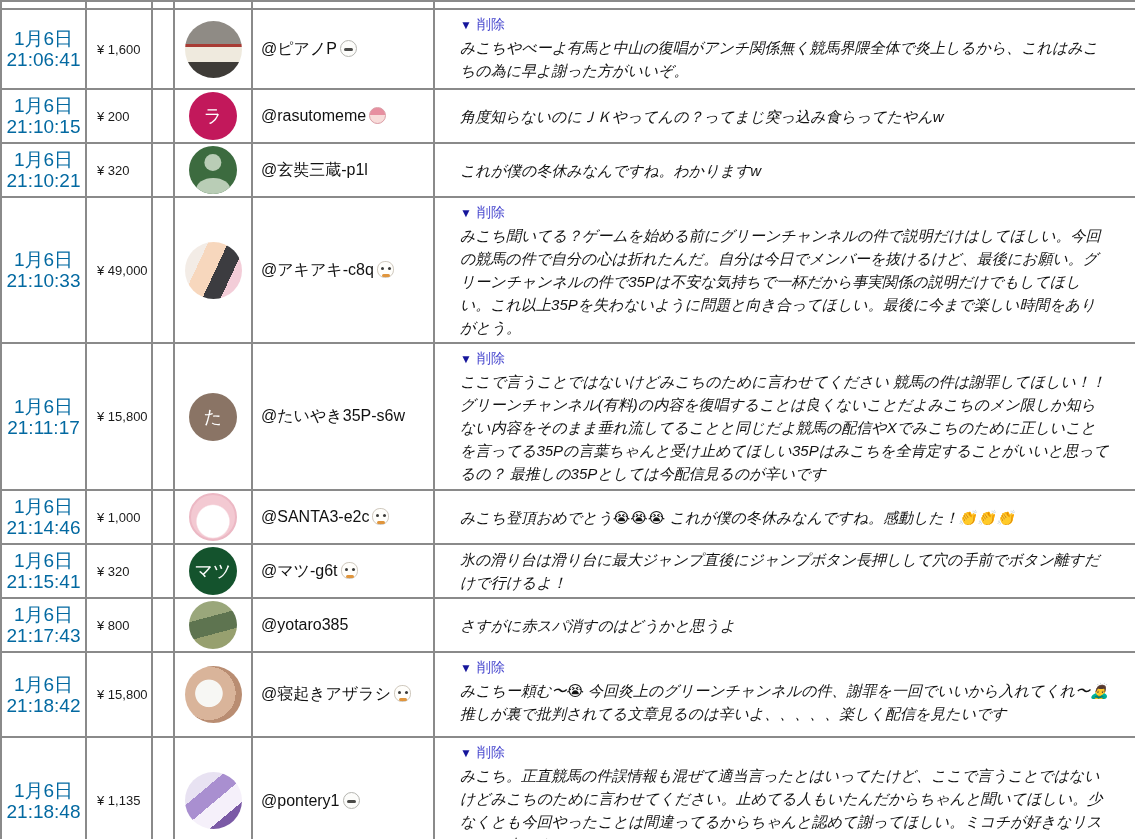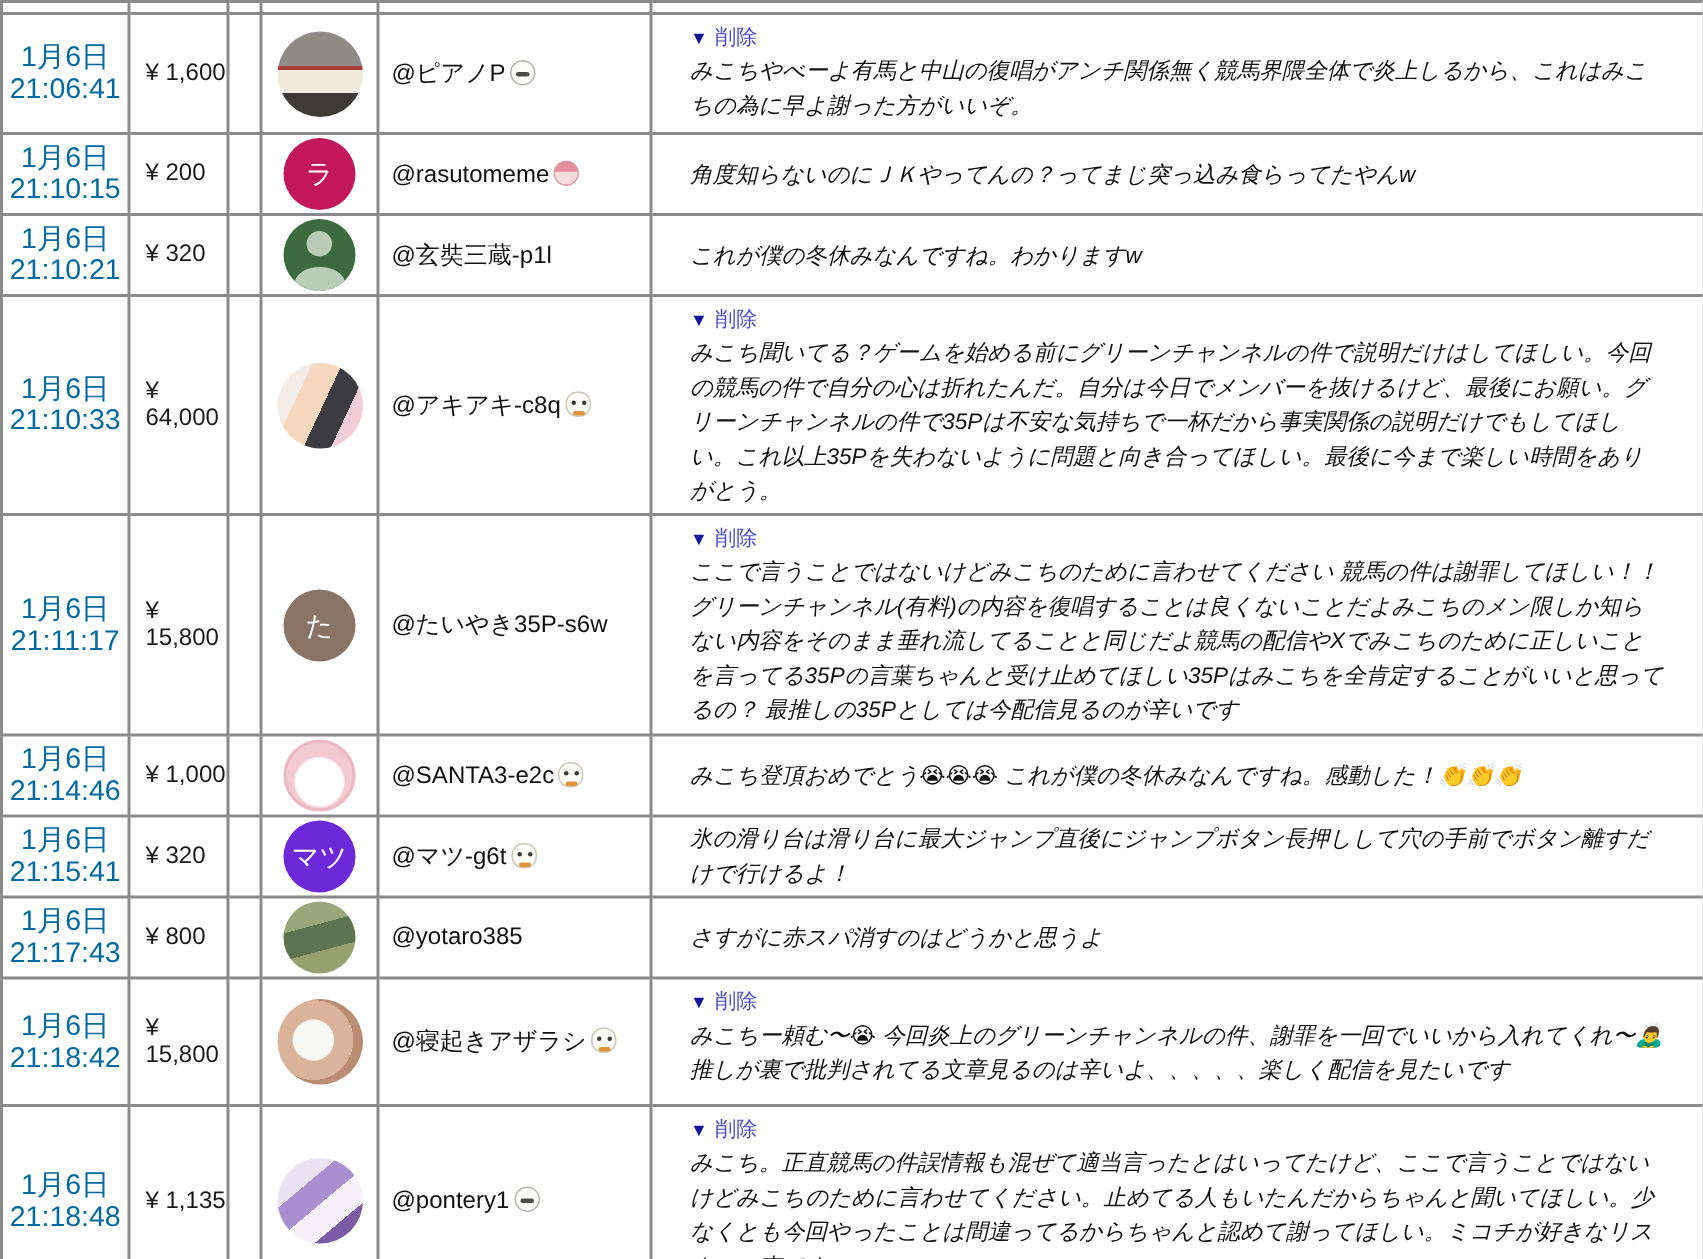--- a/index.html
+++ b/index.html
@@ -21,21 +21,21 @@
     overflow: hidden;
   }
   col.c-date { width: 85px; }
   col.c-amount { width: 66px; }
   col.c-bar { width: 22px; }
   col.c-avatar { width: 78px; }
   col.c-user { width: 182px; }
   col.c-msg { width: 702px; }
 
   td.cell-date { text-align: center; font-size: 19px; line-height: 21px; color: #0369a1; }
-  td.cell-amount { font-size: 16px; padding-left: 10px; color: #1a1a1a; }
+  td.cell-amount { font-size: 13px; padding-left: 10px; color: #1a1a1a; }
   td.cell-bar { padding: 0; }
   .bar-fill { width: 100%; height: 100%; }
   td.cell-avatar { text-align: center; padding: 2px; }
   td.cell-user { font-size: 16px; padding-left: 8px; color: #111; }
   td.cell-msg { font-size: 15px; line-height: 23px; padding: 3px 25px; }
   td.cell-msg.msg-top { vertical-align: top; }
 
   .avatar {
     width: 48px; height: 48px;
     border-radius: 50%;
@@ -148,21 +148,21 @@
     <td class="cell-msg">
       <div class="msg-text">これが僕の冬休みなんですね。わかりますw</div>
     </td>
   </tr>
 
   <tr style="height:133px;">
     <td class="cell-date">
       <div>1月6日</div>
       <div>21:10:33</div>
     </td>
-    <td class="cell-amount">¥ 64,000</td>
+    <td class="cell-amount">¥ 49,000</td>
     <td class="cell-bar">
           <div class="bar-fill" style="background: rgb(255, 0, 0);"></div>
         </td>
     <td class="cell-avatar"><span class="avatar big av-desk-photo"></span></td>
     <td class="cell-user"><span>@アキアキ-c8q</span><span class="stamp white-owl-stamp"></span></td>
     <td class="cell-msg msg-top">
       <div class="del-line"><span class="del-arrow">▼</span><span class="del-link">削除</span></div>
       <div class="msg-text">みこち聞いてる？ゲームを始める前にグリーンチャンネルの件で説明だけはしてほしい。今回の競馬の件で自分の心は折れたんだ。自分は今日でメンバーを抜けるけど、最後にお願い。グリーンチャンネルの件で35Pは不安な気持ちで一杯だから事実関係の説明だけでもしてほしい。これ以上35Pを失わないように問題と向き合ってほしい。最後に今まで楽しい時間をありがとう。</div>
     </td>
   </tr>
@@ -202,21 +202,21 @@
 
   <tr style="height:54px;">
     <td class="cell-date">
       <div>1月6日</div>
       <div>21:15:41</div>
     </td>
     <td class="cell-amount">¥ 320</td>
     <td class="cell-bar">
           <div class="bar-fill" style="background: rgb(0, 255, 255);"></div>
         </td>
-    <td class="cell-avatar"><span class="avatar av-letter" style="background: #6d28d9; text-align: center;">マツ</span></td>
+    <td class="cell-avatar"><span class="avatar av-letter" style="background: #14532d; text-align: center;">マツ</span></td>
     <td class="cell-user"><span>@マツ-g6t</span><span class="stamp white-owl-stamp"></span></td>
     <td class="cell-msg">
       <div class="msg-text">氷の滑り台は滑り台に最大ジャンプ直後にジャンプボタン長押しして穴の手前でボタン離すだけで行けるよ！</div>
     </td>
   </tr>
 
   <tr style="height:53px;">
     <td class="cell-date">
       <div>1月6日</div>
       <div>21:17:43</div>

